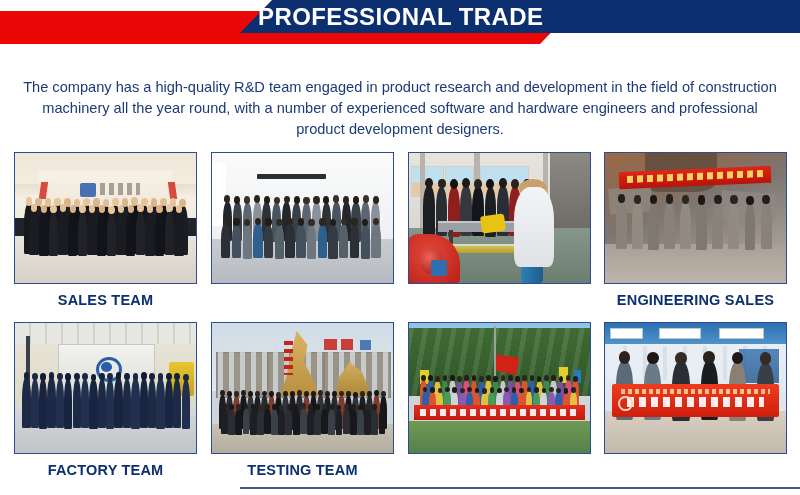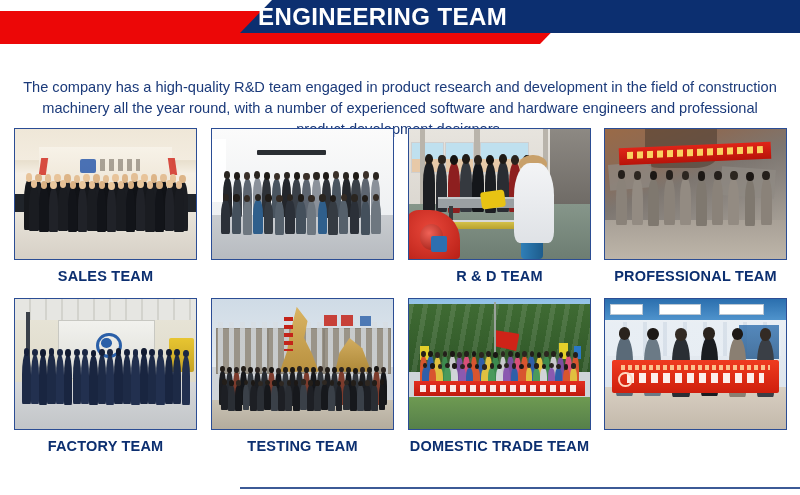--- a/index.html
+++ b/index.html
@@ -43,21 +43,21 @@
     position:absolute;left:20px;top:62px;width:760px;
     text-align:center;
     color:#1b3a7a;
     font-size:14.6px;
     line-height:21px;
     font-family:"Liberation Sans", sans-serif;
   }
 
   
   .grid{
-    position:absolute;left:0;top:128px;width:732px;text-decoration:underline;
+    position:absolute;left:0;top:152px;width:732px;text-decoration:underline;
   }
   .row{
     position:relative;height:170px;width:800px;
   }
   .cell{
     position:absolute;top:0;width:183px;
   }
   .cell.c0{left:14px;}
   .cell.c1{left:211px;}
   .cell.c2{left:408px;}
@@ -243,21 +243,21 @@
     position:absolute;left:240px;top:487px;width:560px;height:2px;
     background:#3c5a96;
   }
 </style>
 </head>
 <body>
 
 <div class="banner">
   <div class="banner-red"></div>
   <div class="banner-blue"></div>
-  <div class="banner-title">ENGINEERING TEAM</div>
+  <div class="banner-title">PROFESSIONAL TRADE</div>
 </div>
 
 <p class="intro">The company has a high-quality R&amp;D team engaged in product research and development in the field of construction machinery all the year round, with a number of experienced software and hardware engineers and professional product development designers.</p>
 
 <div class="grid">
 
   <div class="row">
 
     <div class="cell c0">
       <div class="photo">
@@ -456,21 +456,20 @@
           <div class="p3-yellow"></div>
           <div class="p3-rail"></div>
           <div class="p3-red"></div>
           <div class="p3-redhub"></div>
           <div class="p3-blue"></div>
           <div class="p3-barrel"></div>
           <div class="p3-coathood"></div>
           <div class="p3-coat"></div>
         </div>
       </div>
-      <div class="caption">R &amp; D TEAM</div>
     </div>
 
     <div class="cell c3">
       <div class="photo">
         <div class="scene">
           <div class="p4-rock"></div>
           <div class="p4-dark"></div>
           <div class="p4-slab p4-s1"></div>
           <div class="p4-slab p4-s2"></div>
           <div class="p4-ground"></div>
@@ -494,21 +493,21 @@
               <div style="position: absolute; left: 60.2933%; top: 31.96%; width: 4.08%; height: 7%; background: rgb(36, 31, 27); border-radius: 50%;"></div>
               <div style="position: absolute; left: 68.2222%; top: 38.1%; width: 6%; height: 36%; background: rgb(147, 139, 130); border-radius: 42% 42% 8% 8%;"></div>
               <div style="position: absolute; left: 69.1822%; top: 32.36%; width: 4.08%; height: 7%; background: rgb(44, 38, 32); border-radius: 50%;"></div>
               <div style="position: absolute; left: 77.1111%; top: 38.5%; width: 6%; height: 36%; background: rgb(127, 120, 111); border-radius: 42% 42% 8% 8%;"></div>
               <div style="position: absolute; left: 78.0711%; top: 32.76%; width: 4.08%; height: 7%; background: rgb(28, 24, 21); border-radius: 50%;"></div>
               <div style="position: absolute; left: 86%; top: 37.8%; width: 6%; height: 36%; background: rgb(138, 130, 121); border-radius: 42% 42% 8% 8%;"></div>
               <div style="position: absolute; left: 86.96%; top: 32.06%; width: 4.08%; height: 7%; background: rgb(36, 31, 27); border-radius: 50%;"></div>
             </div>
         </div>
       </div>
-      <div class="caption">PROFESSIONAL TEAM</div>
+      <div class="caption">ENGINEERING SALES</div>
     </div>
 
   </div>
 
   <div class="row">
 
     <div class="cell c0">
       <div class="photo">
         <div class="scene">
           <div class="p5-wall"></div>
@@ -779,21 +778,20 @@
               <div style="position: absolute; left: 81.408%; top: 49.656%; width: 2.584%; height: 4.2%; background: rgb(36, 31, 27); border-radius: 50%;"></div>
               <div style="position: absolute; left: 84.9%; top: 53.5%; width: 3.8%; height: 16%; background: rgb(216, 85, 47); border-radius: 42% 42% 8% 8%;"></div>
               <div style="position: absolute; left: 85.508%; top: 50.056%; width: 2.584%; height: 4.2%; background: rgb(28, 24, 21); border-radius: 50%;"></div>
               <div style="position: absolute; left: 89%; top: 52.8%; width: 3.8%; height: 16%; background: rgb(224, 192, 64); border-radius: 42% 42% 8% 8%;"></div>
               <div style="position: absolute; left: 89.608%; top: 49.356%; width: 2.584%; height: 4.2%; background: rgb(42, 36, 32); border-radius: 50%;"></div>
             </div>
           <div class="p7-banner"></div>
           <div class="p7-btext"></div>
         </div>
       </div>
-      <div class="caption">DOMESTIC TRADE TEAM</div>
     </div>
 
     <div class="cell c3">
       <div class="photo">
         <div class="scene">
           <div class="p8-hall"></div>
           <div class="p8-top"></div>
           <div class="p8-sign p8-sg1"></div>
           <div class="p8-sign p8-sg2"></div>
           <div class="p8-sign p8-sg3"></div>

